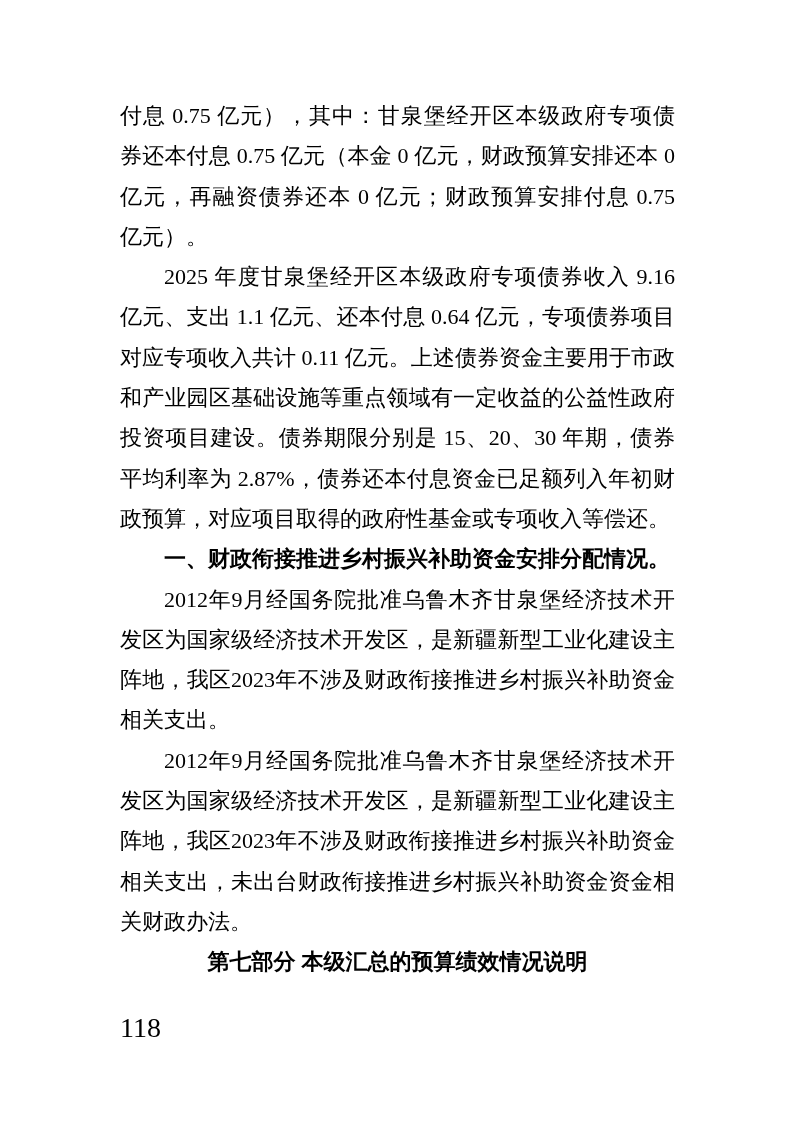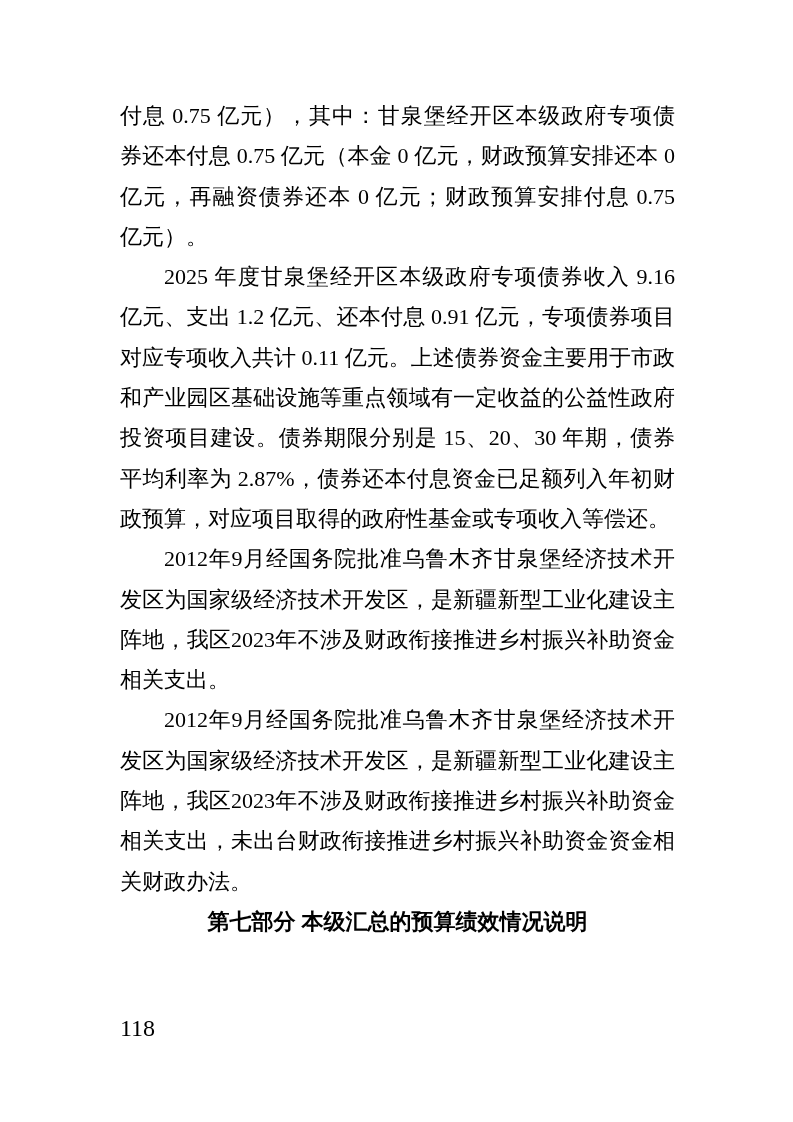--- a/index.html
+++ b/index.html
@@ -37,36 +37,37 @@
     font-weight: 600;
   }
   .centered {
     text-align: center !important;
     text-indent: 0 !important;
   }
   .page-number {
     position: absolute;
     left: 120px;
     top: 1014px;
-    font-size: 24px;
+    font-size: 28px;
     line-height: 28px;
     font-family: "Liberation Serif", "DejaVu Serif", serif;
   }
 </style>
 </head>
 <body>
 
 <div class="page">
 
   <p class="no-indent">付息 0.75 亿元），其中：甘泉堡经开区本级政府专项债券还本付息 0.75 亿元（本金 0 亿元，财政预算安排还本 0 亿元，再融资债券还本 0 亿元；财政预算安排付息 0.75 亿元）。</p>
 
 
-  <p>2025 年度甘泉堡经开区本级政府专项债券收入 9.16 亿元、支出 1.2 亿元、还本付息 0.91 亿元，专项债券项目对应专项收入共计 0.11 亿元。上述债券资金主要用于市政和产业园区基础设施等重点领域有一定收益的公益性政府投资项目建设。债券期限分别是 15、20、30 年期，债券平均利率为 2.87%，债券还本付息资金已足额列入年初财政预算，对应项目取得的政府性基金或专项收入等偿还。</p>
+  <p>2025 年度甘泉堡经开区本级政府专项债券收入 9.16 亿元、支出 1.1 亿元、还本付息 0.64 亿元，专项债券项目对应专项收入共计 0.11 亿元。上述债券资金主要用于市政和产业园区基础设施等重点领域有一定收益的公益性政府投资项目建设。债券期限分别是 15、20、30 年期，债券平均利率为 2.87%，债券还本付息资金已足额列入年初财政预算，对应项目取得的政府性基金或专项收入等偿还。</p>
 
 
+  <p class="bold-heading">一、财政衔接推进乡村振兴补助资金安排分配情况。</p>
 
   <p>2012年9月经国务院批准乌鲁木齐甘泉堡经济技术开发区为国家级经济技术开发区，是新疆新型工业化建设主阵地，我区2023年不涉及财政衔接推进乡村振兴补助资金相关支出。</p>
 
 
   <p>2012年9月经国务院批准乌鲁木齐甘泉堡经济技术开发区为国家级经济技术开发区，是新疆新型工业化建设主阵地，我区2023年不涉及财政衔接推进乡村振兴补助资金相关支出，未出台财政衔接推进乡村振兴补助资金资金相关财政办法。</p>
 
   <p class="gothic-heading centered">第七部分 本级汇总的预算绩效情况说明</p>
 
   <div class="page-number">118</div>
 

